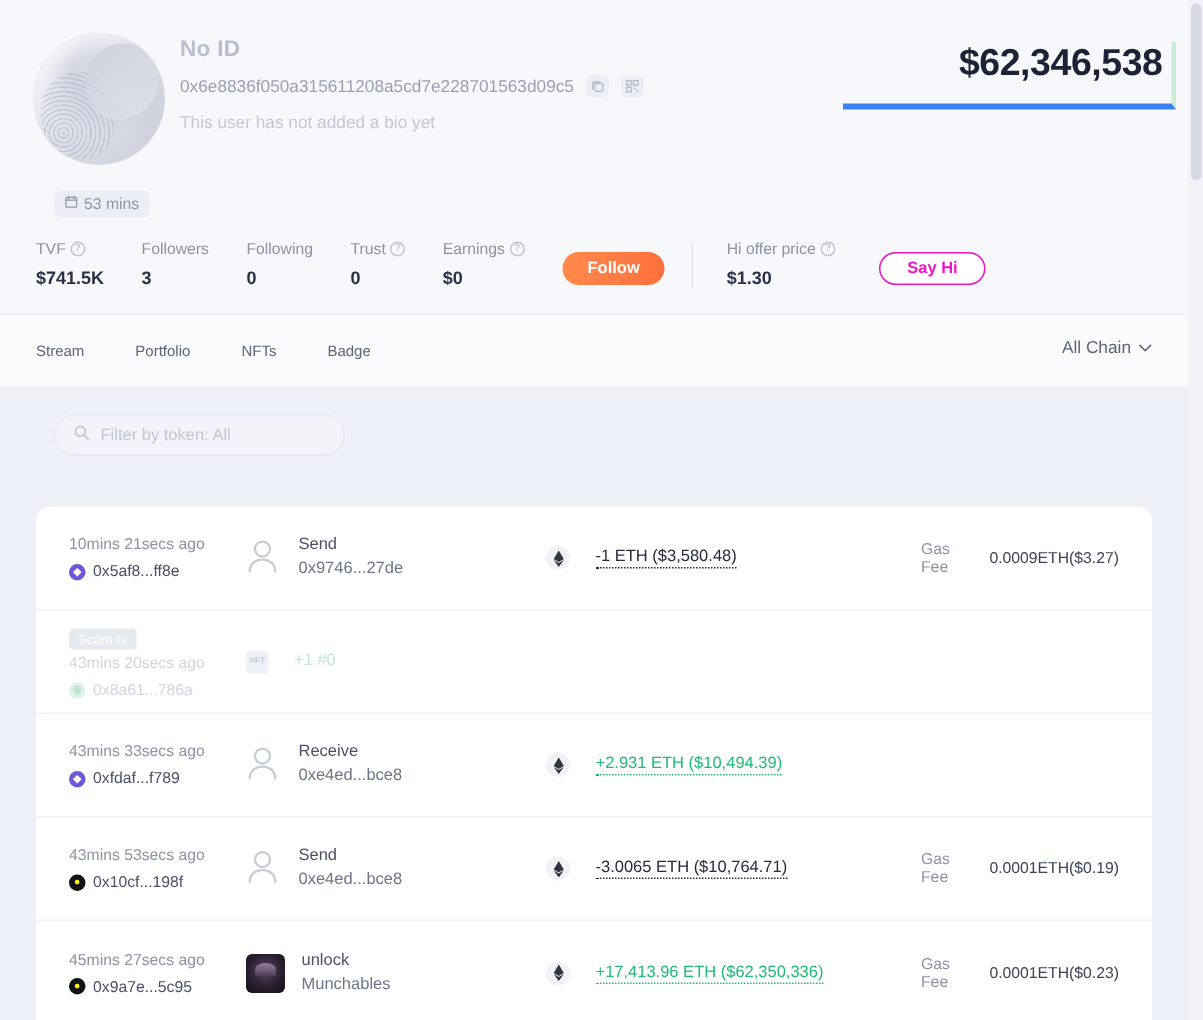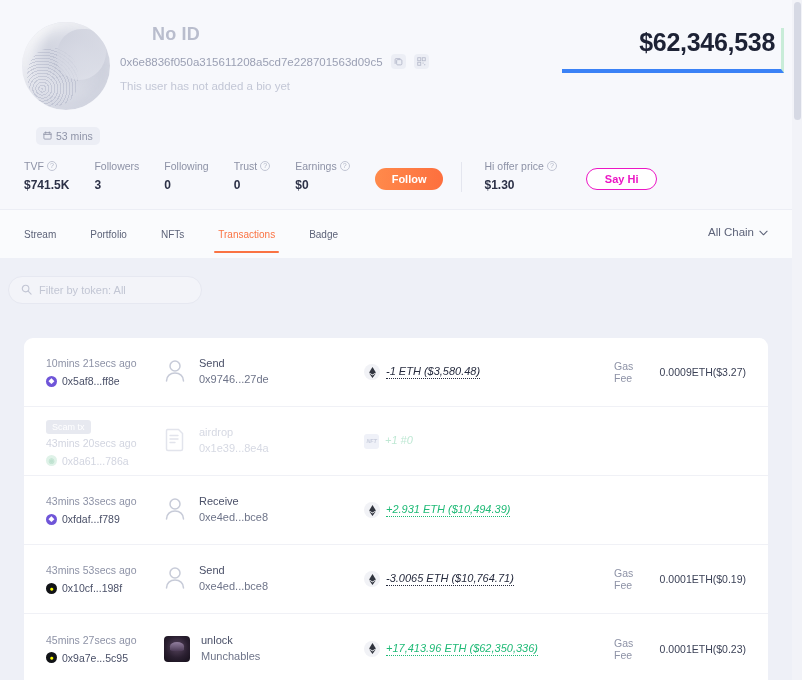--- a/index.html
+++ b/index.html
@@ -48,21 +48,21 @@
     content: "";
     position: absolute; left: 40%; top: 8%;
     width: 56%; height: 58%;
     border-radius: 50% 40% 55% 45%;
     background: linear-gradient(150deg, #c9ccd9, #e4e6ee);
     opacity: .75;
   }
 
   .identity { position: absolute; left: 120px; top: 24px; }
   .display-name {
-    font-size: 18px; font-weight: bold; color: #b9bdcd; letter-spacing: .2px; margin-left: 32px;
+    font-size: 15px; font-weight: bold; color: #b9bdcd; letter-spacing: .2px;
   }
   .addr-row { display: flex; align-items: center; gap: 8px; margin-top: 9px; }
   .addr-text { font-size: 11.5px; color: #9ba0b4; letter-spacing: 0; }
   .mini-icon-btn {
     width: 15px; height: 15px; border-radius: 4px;
     background: #eceef5;
     display: flex; align-items: center; justify-content: center;
     color: #b3b8c9;
   }
   .mini-icon-btn svg { display: block; }
@@ -163,21 +163,21 @@
     font-size: 11.5px; color: #5d6379;
     display: flex; align-items: center; gap: 5px; cursor: pointer;
   }
 
   
   .toolbar {
     position: relative;
     width: 792px; height: 64px;
     background: #eef0f7;
     display: flex; align-items: center;
-    padding: 0 8px;
+    padding: 0 36px;
   }
   .search-box {
     width: 194px; height: 28px;
     background: #f3f4f9; border: 1px solid #e6e8f1;
     border-radius: 14px;
     display: flex; align-items: center; gap: 7px;
     padding: 0 12px;
   }
   .search-box input {
     border: none; outline: none; background: transparent;
@@ -250,21 +250,21 @@
     content: ""; position: absolute; left: 22%; top: 24%; width: 56%; height: 34%;
     border-radius: 50% 50% 20% 20%;
     background: linear-gradient(180deg, #9b87a8, #4d3c57);
     opacity: .9;
   }
   .party-text { line-height: 1.45; }
   .party-action { font-size: 11px; color: #4a5068; }
   .party-addr { font-size: 11px; color: #6e7489; }
   .tx-row.scam .party-action, .tx-row.scam .party-addr { color: #d6d9e3; }
 
-  .col-value { width: 250px; flex: none; display: flex; align-items: center; gap: 6px; font-style: italic; }
+  .col-value { width: 250px; flex: none; display: flex; align-items: center; gap: 17px; }
   .eth-badge {
     width: 16px; height: 16px; border-radius: 50%; flex: none;
     background: #f1f2f6; display: flex; align-items: center; justify-content: center;
   }
   .nft-badge {
     width: 15px; height: 15px; border-radius: 3px; flex: none;
     background: #eff1f8; color: #c9cedd;
     display: flex; align-items: center; justify-content: center;
     font-size: 5.5px; font-weight: bold; letter-spacing: -.2px;
   }
@@ -387,21 +387,20 @@
       </div>
 
       <button class="say-hi-btn">Say Hi</button>
     </div>
   </div>
 
   <div class="tabs-bar">
     <div class="tab">Stream</div>
     <div class="tab">Portfolio</div>
     <div class="tab">NFTs</div>
-    <div class="tab active">Transactions</div>
     <div class="tab">Badge</div>
     <div class="chain-select">
       <span>All Chain</span>
       <span>
         <svg width="9" height="6" viewBox="0 0 10 6">
             <path d="M1 1l4 4 4-4" fill="none" stroke="currentColor" stroke-width="1.2" stroke-linecap="round" stroke-linejoin="round"></path>
           </svg>
       </span>
     </div>
   </div>
@@ -457,32 +456,20 @@
 
     <div class="tx-row scam">
       <div class="col-time">
         <div class="scam-badge">Scam tx</div>
         <div class="tx-time">43mins 20secs ago</div>
         <div class="tx-hash-row">
           <span class="chain-dot ghost">◉</span>
           <span class="tx-hash">0x8a61...786a</span>
         </div>
       </div>
-      <div class="col-party">
-        <span class="party-icon" style="color:#e2e4ec">
-          <svg width="22" height="24" viewBox="0 0 22 24">
-              <path d="M3.5 1.5h11l4 4V21a1.5 1.5 0 0 1-1.5 1.5h-13A1.5 1.5 0 0 1 2.5 21V3a1.5 1.5 0 0 1 1-1.5z" fill="none" stroke="currentColor" stroke-width="1.5"></path>
-              <path d="M6 7.5h8M6 11h8M6 14.5h5" stroke="currentColor" stroke-width="1.4" stroke-linecap="round"></path>
-            </svg>
-        </span>
-        <span class="party-text">
-          <div class="party-action">airdrop</div>
-          <div class="party-addr">0x1e39...8e4a</div>
-        </span>
-      </div>
       <div class="col-value">
         <span class="nft-badge">NFT</span>
         <span class="val muted">+1 #0</span>
       </div>
       <div class="col-gas">
         <span class="gas-label"></span>
         <span class="gas-value"></span>
       </div>
     </div>
 

